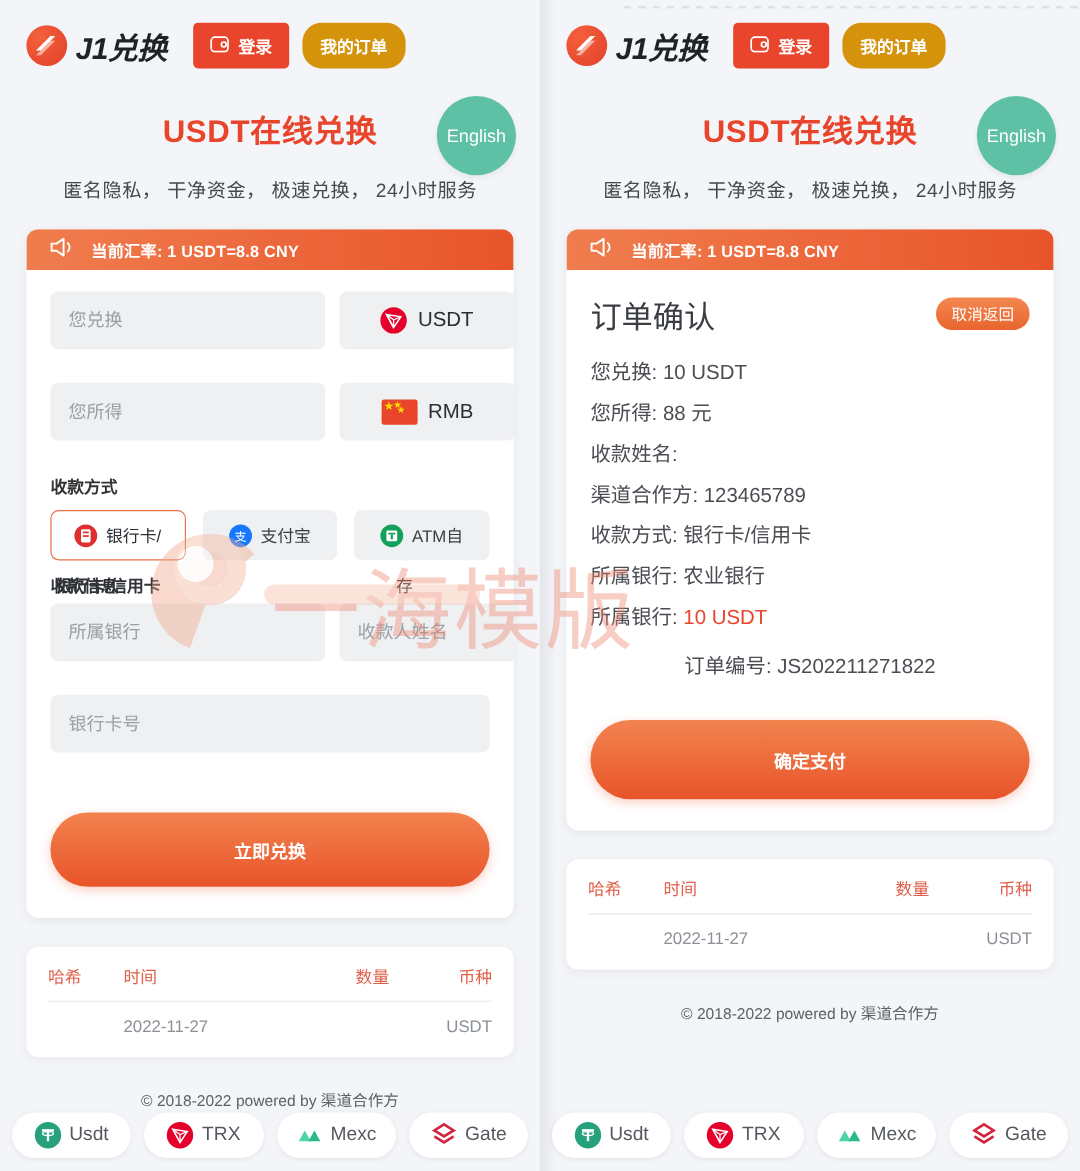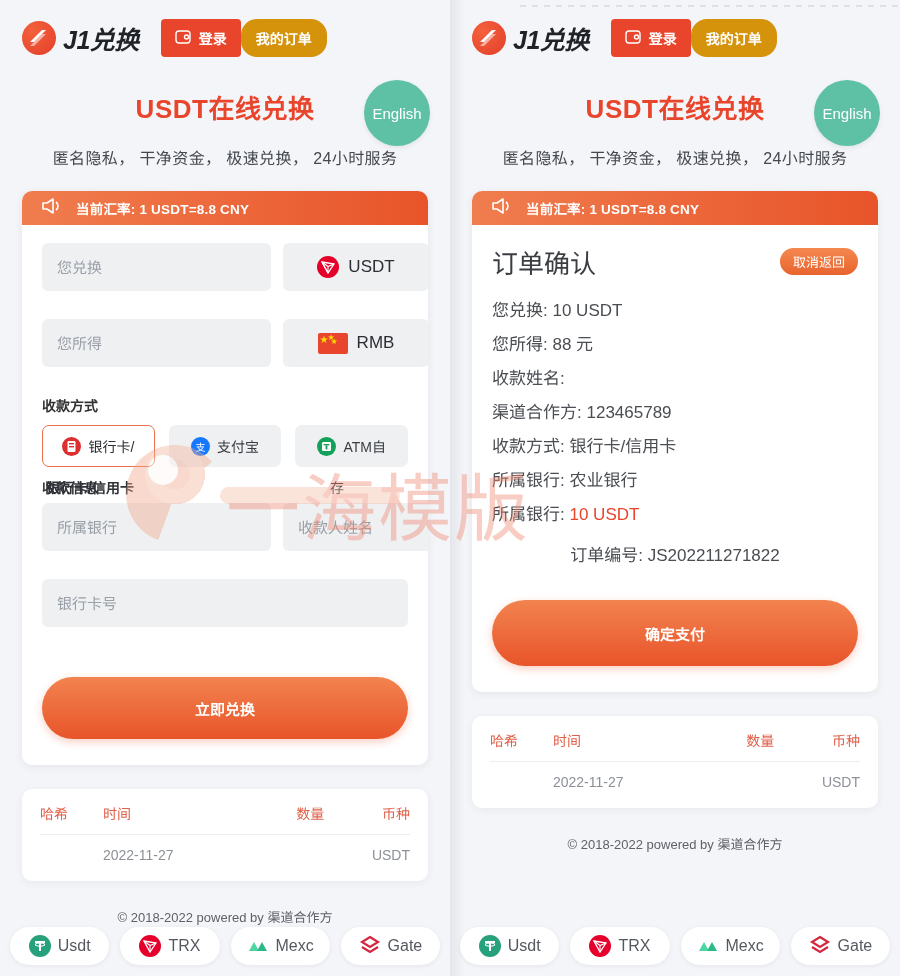--- a/index.html
+++ b/index.html
@@ -35,21 +35,21 @@
   .logo-mark{
     width:34px;height:34px;border-radius:50%;
     background:radial-gradient(circle at 32% 28%,#f4603c,#e2402a);
     position:relative;flex:0 0 auto;
   }
   .logo-mark svg{position:absolute;left:6px;top:7px;}
   .logo-text{
     font-size:25px;font-weight:800;color:#1f2227;letter-spacing:-0.5px;
     margin-left:7px;font-style:italic;white-space:nowrap;
   }
-  .hdr-btns{display:flex;gap:0;margin-left:22px;}
+  .hdr-btns{display:flex;gap:11px;margin-left:22px;}
   .btn-login{
     background:#e8452c;color:#fff;border:none;border-radius:4px;
     height:38px;padding:0 14px;font-size:14px;font-weight:700;
     display:flex;align-items:center;gap:8px;cursor:pointer;
     font-family:inherit;
   }
   .btn-orders{
     background:#d4930a;color:#fff;border:none;border-radius:16px;
     height:38px;padding:0 15px;font-size:14px;font-weight:700;cursor:pointer;
     font-family:inherit;

